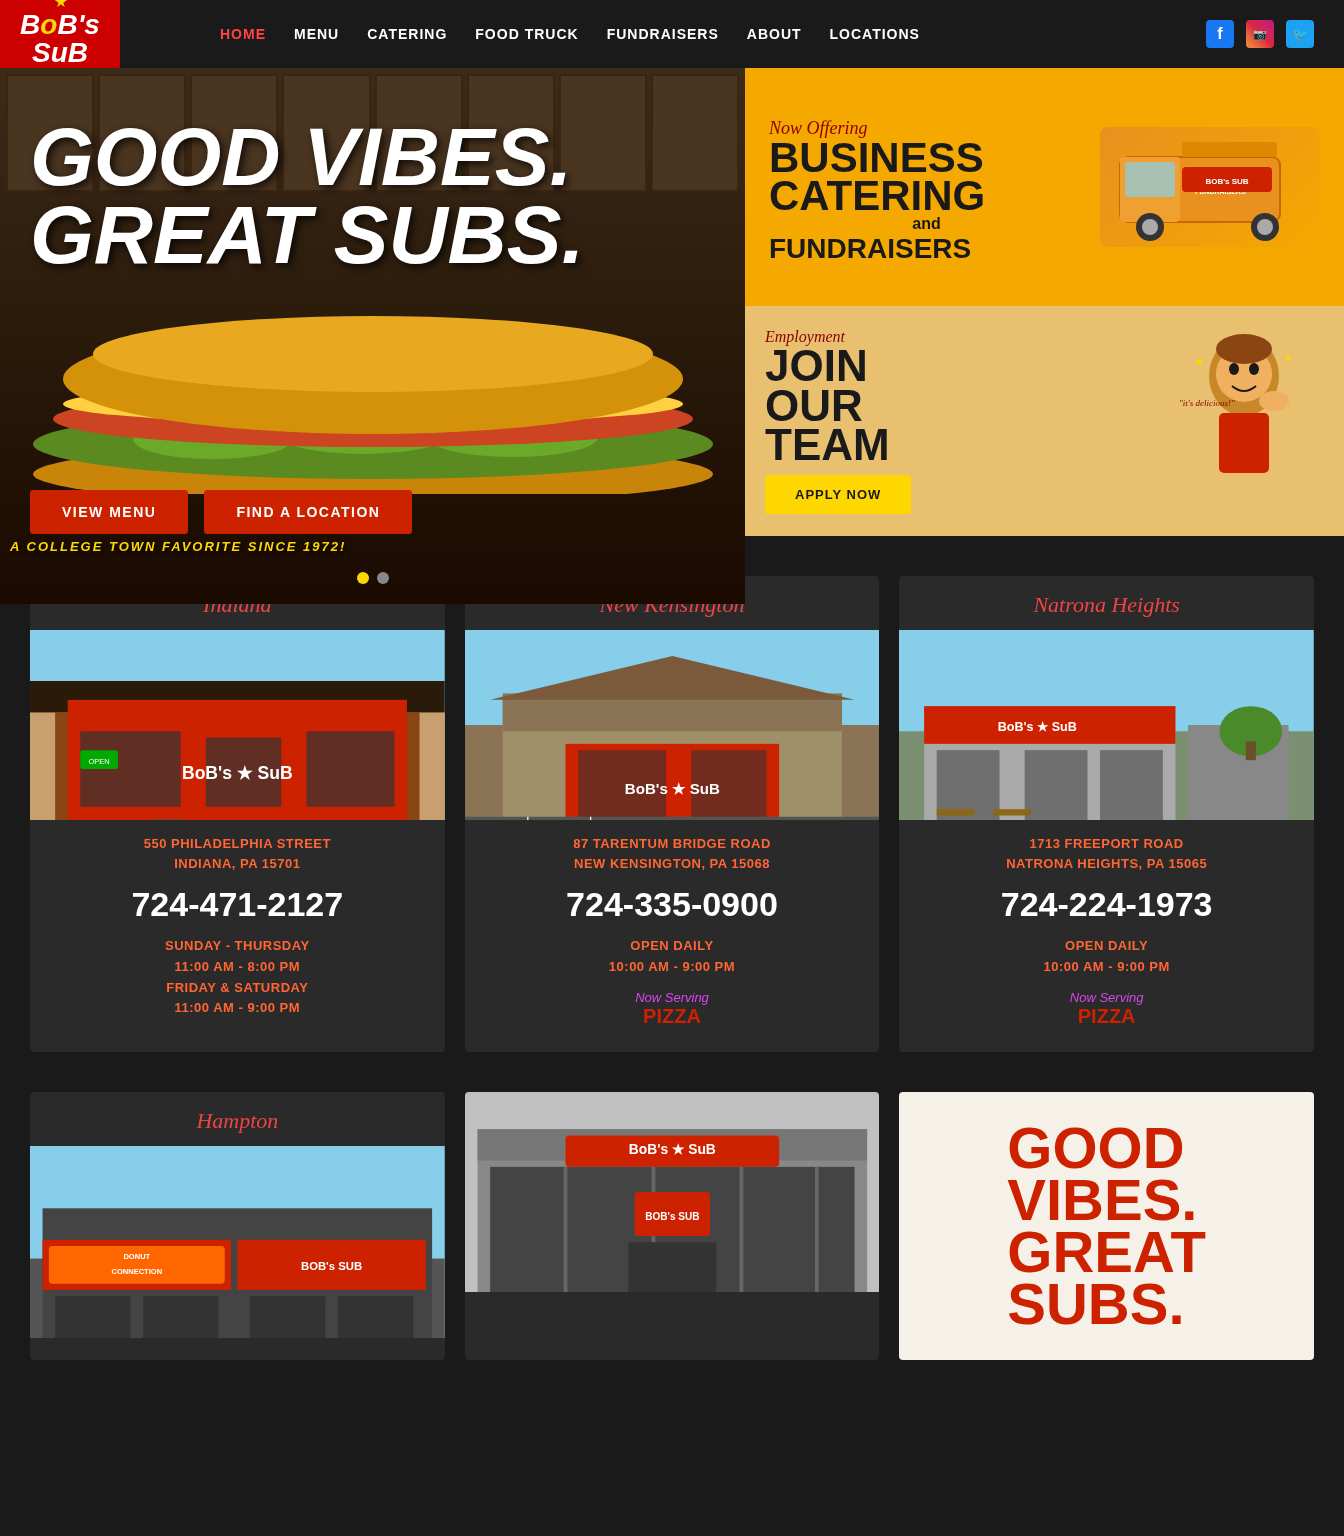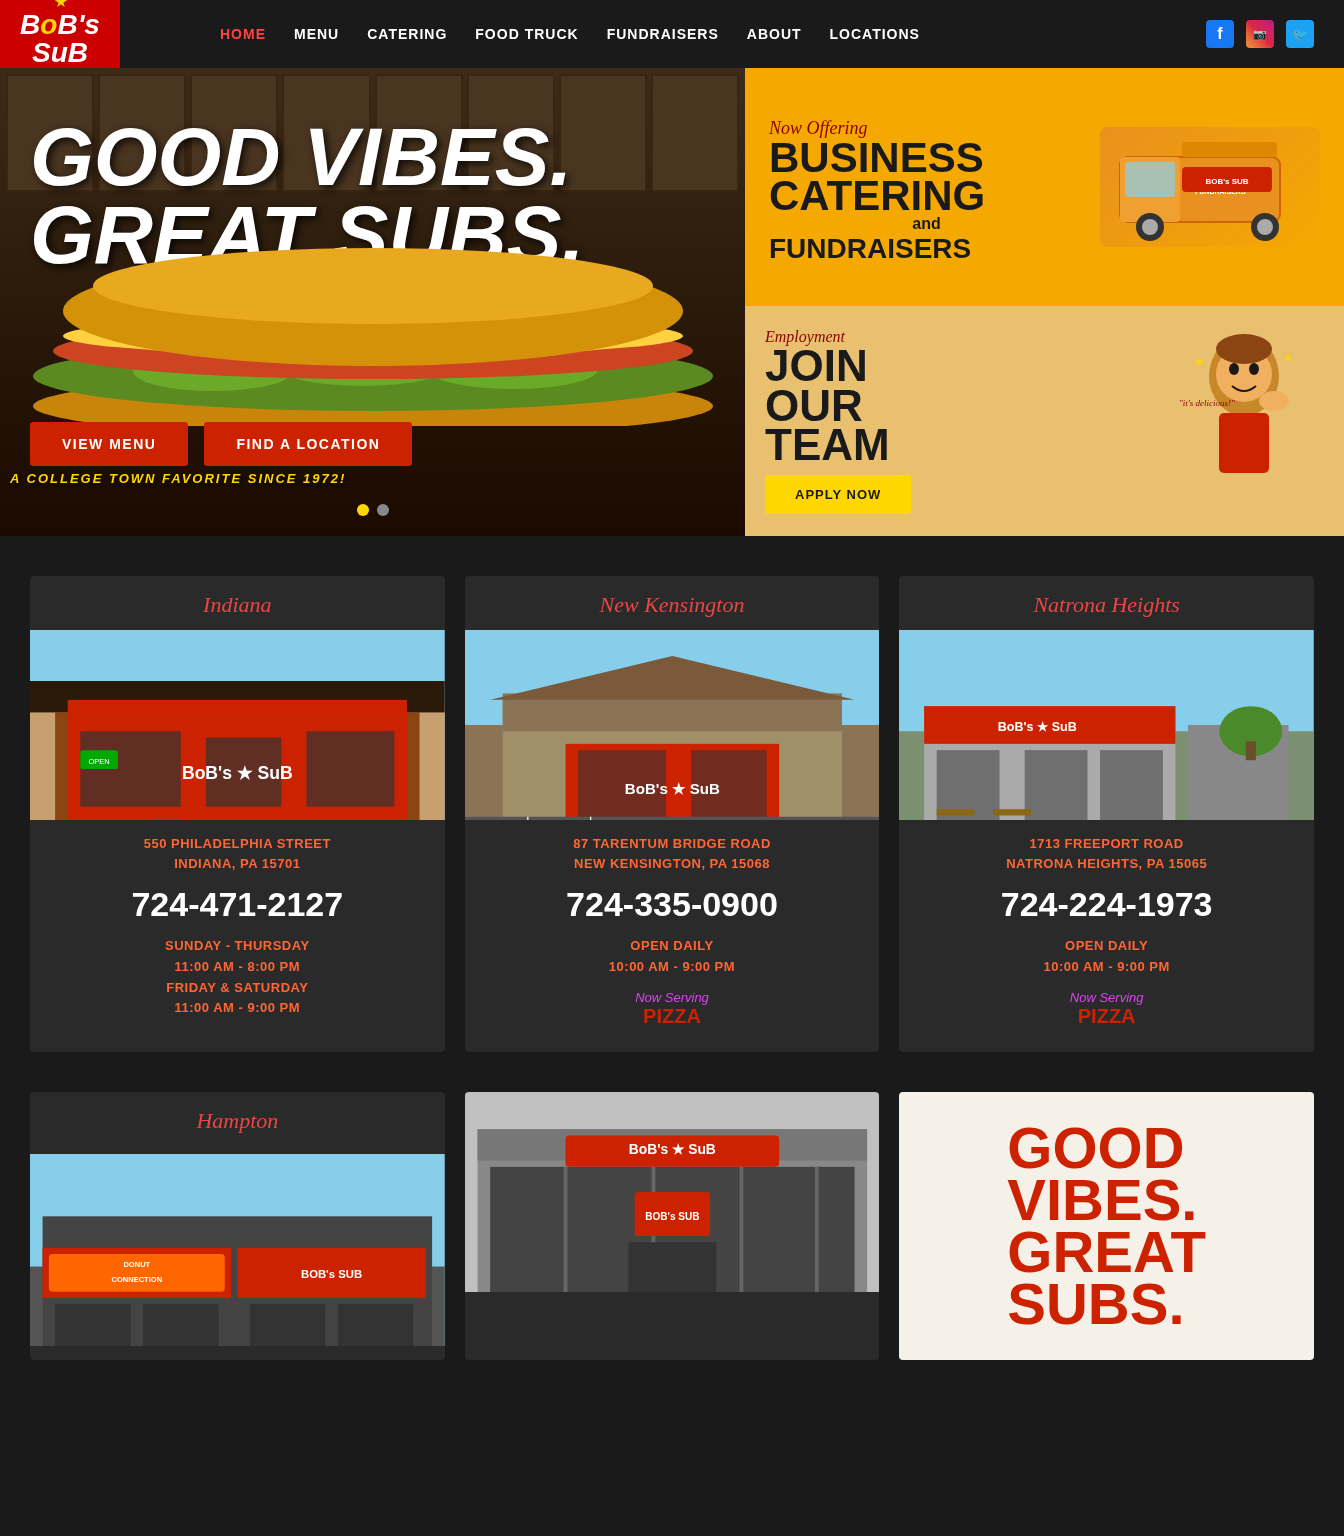--- a/index.html
+++ b/index.html
@@ -82,21 +82,21 @@
     .tw-icon { background: #1da1f2; }
 
     
     .hero-section {
       display: flex;
       height: 468px;
       position: relative;
     }
     .hero-main {
       width: 745px;
-      height: 468px;
+      height: 536px;
       background: #4d7c0f;
       position: relative;
       overflow: hidden;
       padding-left: 38px;
     }
     .hero-bg {
       position: absolute;
       inset: 0;
       background: linear-gradient(to bottom, #3d2b1a 0%, #2a1a0a 50%, #1a0a00 100%);
     }
@@ -636,21 +636,21 @@
       </div>
     </div>
 
   </div>
 </div>
 
 <div class="bottom-row">
 
   <div class="location-card-bottom">
     <div class="location-name">Hampton</div>
-    <div class="location-img" style="height:192px;margin-top:8px;">
+    <div class="location-img" style="height:192px;">
       <svg width="100%" height="200" viewBox="0 0 330 200" preserveAspectRatio="xMidYMid slice">
         <rect width="330" height="200" fill="#87CEEB"></rect>
         <rect x="0" y="110" width="330" height="90" fill="#555"></rect>
 
         <rect x="10" y="70" width="310" height="125" fill="#444"></rect>
 
         <rect x="10" y="95" width="150" height="40" fill="#cc2200"></rect>
         <rect x="165" y="95" width="150" height="40" fill="#cc2200"></rect>
 
         <rect x="15" y="100" width="140" height="30" rx="3" fill="#ff6600"></rect>

